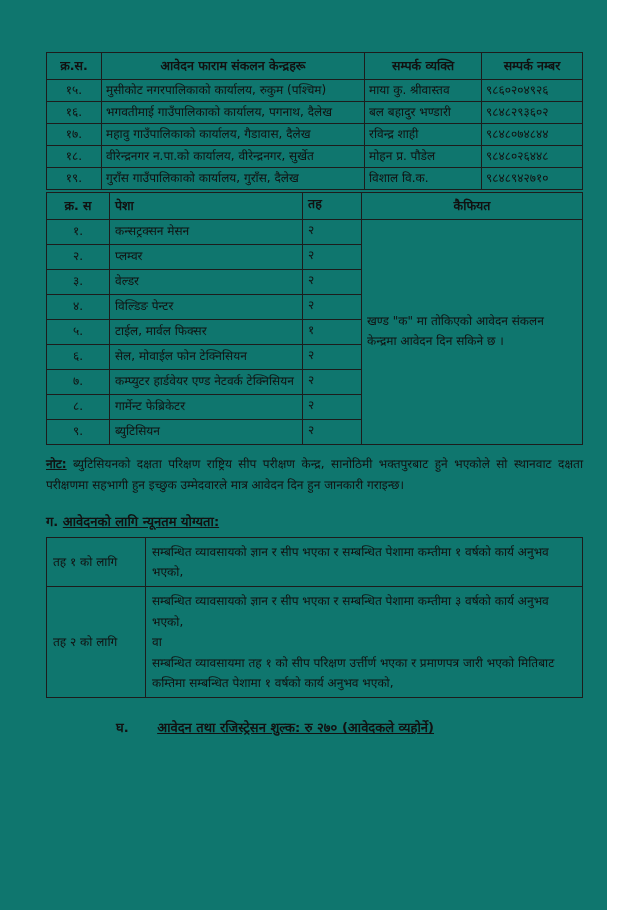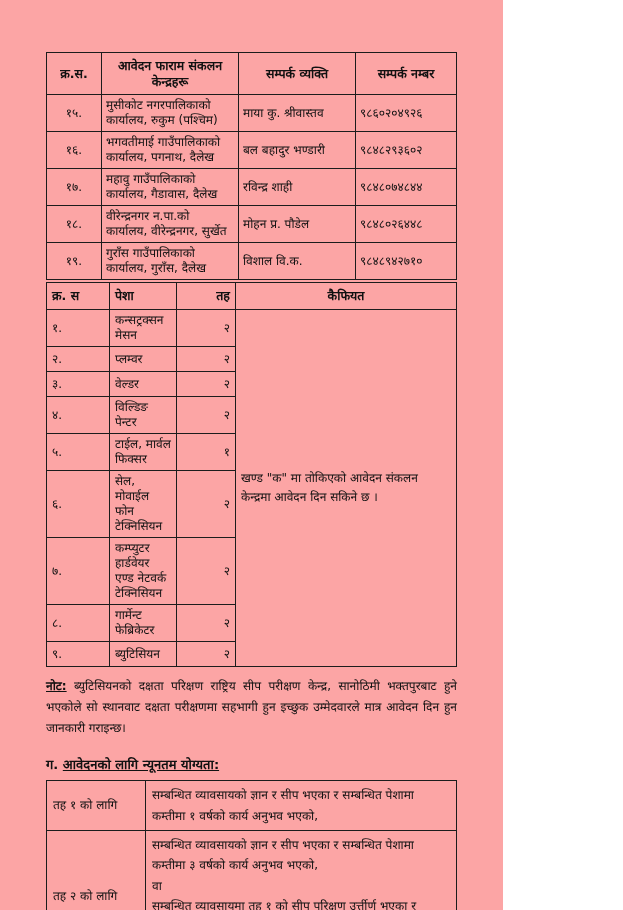--- a/index.html
+++ b/index.html
@@ -9,25 +9,25 @@
   body {
     width: 623px;
     height: 910px;
     background: #ffffff;
     font-family: "DejaVu Sans", sans-serif;
     color: #111111;
     -webkit-font-smoothing: antialiased;
   }
   .page {
     position: relative;
-    width: 503px;
+    width: 607px;
     height: 910px;
     box-sizing: border-box;
-    padding: 52px 46px 10px 46px;
-    background: #fca5a5;
+    padding: 52px 24px 10px 46px;
+    background: #0f766e;
   }
   
   table {
     border-collapse: collapse;
     width: 100%;
     font-size: 11.5px;
     line-height: 1.25;
   }
   table td, table th {
     border: 1px solid #1c1c1c;
@@ -74,23 +74,23 @@
   }
   .trades-table td {
     padding: 3px 5px;
     height: 18px;
   }
   .trades-table thead td {
     font-weight: bold;
     font-size: 12.5px;
     padding: 4px 5px;
   }
-  .tr-sn    { width: 52px; }
+  .tr-sn    { width: 52px; text-align: center; }
   .tr-trade { width: auto; }
-  .tr-level { width: 48px; text-align: right; }
+  .tr-level { width: 48px; text-align: left; font-family: Liberation Mono, monospace; }
   .tr-remark{ width: 210px; text-align: center; }
   .remark-cell {
     vertical-align: middle;
     text-align: left;
     padding: 4px 10px;
     line-height: 1.6;
     font-size: 12px;
   }
 
   

